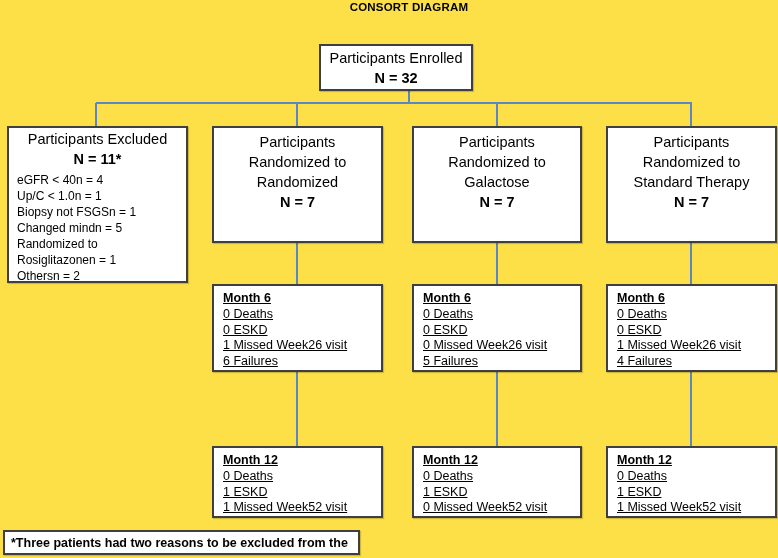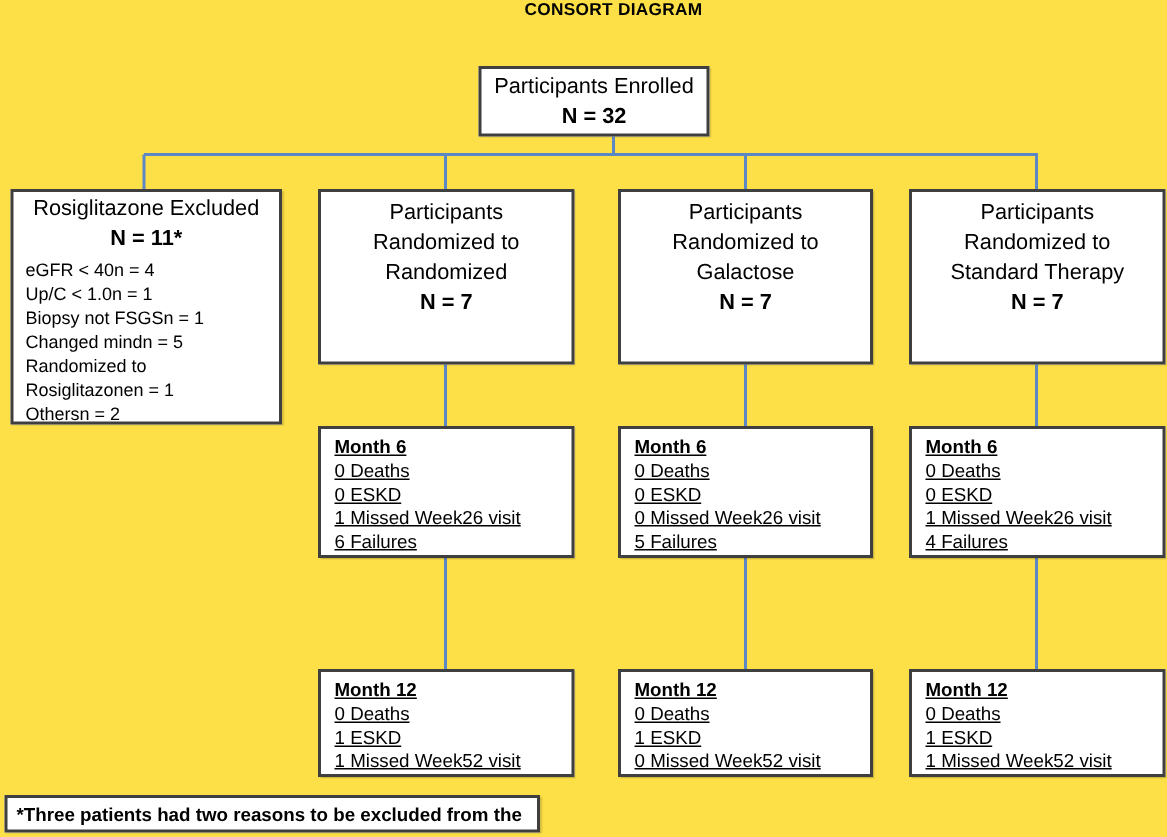--- a/index.html
+++ b/index.html
@@ -59,21 +59,21 @@
   </svg>
 
   <div class="diagram-title">CONSORT DIAGRAM</div>
 
   <div class="box enrolled-box center">
     <div class="head-line">Participants Enrolled</div>
     <div class="n-line">N = 32</div>
   </div>
 
   <div class="box excluded-box">
-    <div class="head-line center">Rosiglitazone Excluded</div>
+    <div class="head-line center">Participants Excluded</div>
     <div class="n-line center">N = 11*</div>
     <div class="reasons">
       <div class="reason-row">
         <span>eGFR &lt; 40</span>
         <span>n = 4</span>
       </div>
       <div class="reason-row">
         <span>Up/C &lt; 1.0</span>
         <span>n = 1</span>
       </div>

